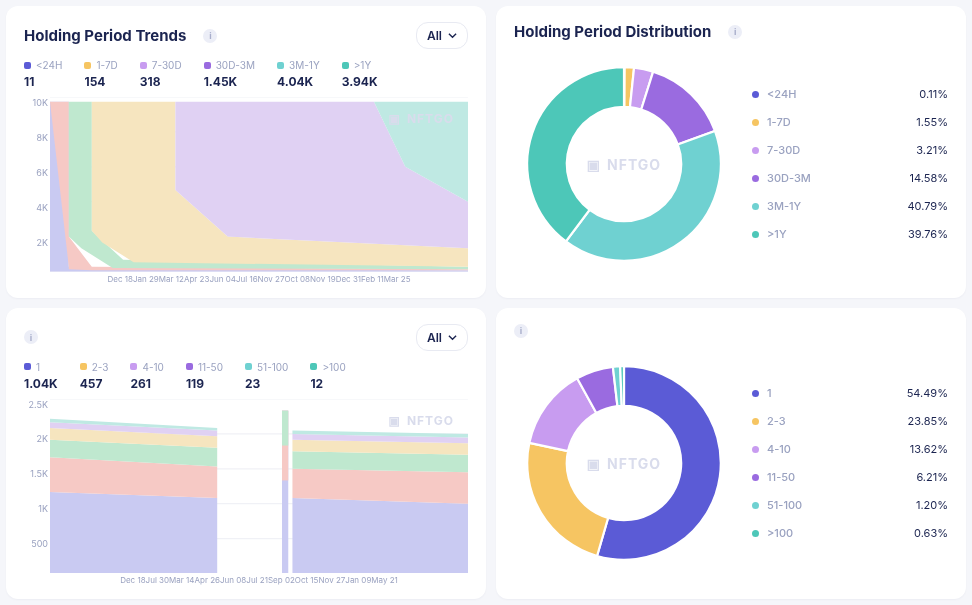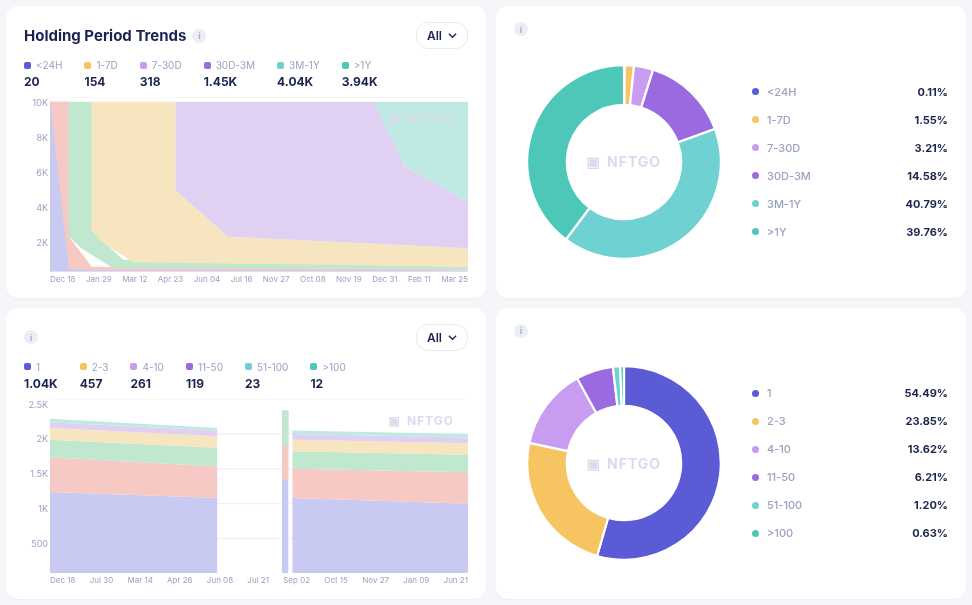--- a/index.html
+++ b/index.html
@@ -8,43 +8,43 @@
     --text:#1b2450;
     --muted:#9aa2c0;
     --grid:#f0f1f6;
     --border:#e8eaf2;
   }
   *{box-sizing:border-box;font-family:Inter,-apple-system,BlinkMacSystemFont,"Segoe UI",Roboto,sans-serif;}
   html,body{margin:0;padding:0;background:var(--bg);}
   .page{width:972px;height:605px;padding:6px;display:grid;grid-template-columns:480px 1fr;grid-template-rows:1fr 1fr;gap:10px;}
   .card{background:var(--card);border-radius:12px;padding:16px 18px 10px;position:relative;box-shadow:0 1px 2px rgba(20,30,70,.04);display:flex;flex-direction:column;}
   .hdr{display:flex;align-items:center;justify-content:space-between;margin-bottom:6px;}
-  .title{font-size:15px;font-weight:700;color:var(--text);display:flex;align-items:center;gap:6px;}
+  .title{font-size:15px;font-weight:700;color:var(--text);display:flex;align-items:center;gap:17px;}
   .info-dot{width:14px;height:14px;border-radius:50%;background:#eceef7;display:inline-flex;align-items:center;justify-content:center;font-size:9px;color:#a8aecb;font-weight:700;}
   .dd{border:1px solid var(--border);border-radius:12px;padding:5px 10px;font-size:12px;color:var(--text);font-weight:600;display:flex;align-items:center;gap:6px;cursor:pointer;background:#fff;}
   .dd svg{width:9px;height:9px;}
   .legend{display:flex;gap:22px;margin:4px 0 8px;flex-wrap:wrap;}
   .li{display:flex;flex-direction:column;gap:3px;}
   .li .lab{font-size:10px;color:var(--muted);display:flex;align-items:center;gap:5px;}
   .sw{width:7px;height:7px;border-radius:2px;display:inline-block;}
   .li .val{font-size:12px;font-weight:700;color:var(--text);}
   .plot{flex:1;position:relative;}
   .wm{position:absolute;inset:0;display:flex;align-items:center;justify-content:center;gap:6px;color:#d9dcec;font-size:14px;font-weight:700;letter-spacing:1px;pointer-events:none;}
   .wm-trend{justify-content:flex-end;align-items:flex-start;padding:14px 14px 0 0;font-size:12px;}
   .axis-y{position:absolute;left:0;top:0;bottom:16px;width:24px;display:flex;flex-direction:column;justify-content:space-between;font-size:9px;color:var(--muted);text-align:right;}
-  .axis-x{position:absolute;left:26px;right:0;bottom:0;height:14px;display:flex;justify-content:space-between;font-size:8px;color:var(--muted);}
+  .axis-x{position:absolute;left:26px;right:0;bottom:0;height:14px;display:flex;justify-content:center;font-size:8px;color:var(--muted);}
   .plot-area{position:absolute;left:26px;right:0;top:0;bottom:16px;}
   .plot-area .grid line{stroke:var(--grid);stroke-width:1;}
   .donut-wrap{display:flex;align-items:center;gap:18px;flex:1;}
   .donut{width:220px;height:220px;position:relative;flex-shrink:0;}
   .dlegend{flex:1;display:flex;flex-direction:column;gap:14px;}
   .dli{display:flex;align-items:center;justify-content:space-between;font-size:11px;}
   .dli .l{display:flex;align-items:center;gap:8px;color:var(--muted);font-weight:500;}
   .dli .sw{width:7px;height:7px;border-radius:50%;}
-  .dli .v{font-weight:700;color:var(--text);}
+  .dli .v{font-weight:400;color:var(--text);}
 </style>
 </head>
 <body>
 
 <div class="page">
 
   <div class="card">
     <div class="hdr">
       <div class="title">
         <span>Holding Period Trends</span>
@@ -56,21 +56,21 @@
             <path d="M1 3l4 4 4-4" fill="none" stroke="#1b2450" stroke-width="1.5"></path>
           </svg>
       </div>
     </div>
     <div class="legend" id="legend-pt">
         <div class="li">
           <span class="lab">
             <span class="sw" style="background:#5b5bd6"></span>
             <span>&lt;24H</span>
           </span>
-          <span class="val">20</span>
+          <span class="val">11</span>
         </div>
         <div class="li">
           <span class="lab">
             <span class="sw" style="background:#f6c562"></span>
             <span>1-7D</span>
           </span>
           <span class="val">154</span>
         </div>
         <div class="li">
           <span class="lab">
@@ -142,20 +142,21 @@
           <span>Nov 19</span>
           <span>Dec 31</span>
           <span>Feb 11</span>
           <span>Mar 25</span>
         </div>
     </div>
   </div>
 
   <div class="card">
     <div class="title">
+      <span>Holding Period Distribution</span>
       <span class="info-dot">i</span>
     </div>
     <div class="donut-wrap">
       <div class="donut">
         <svg viewBox="0 0 100 100" width="100%" height="100%" id="donut-pd">
             <path d="M50,6 A44,44 0 0 1 50.30410374773783,6.001050911293213 L50.17969766911781,24.0006209930369 A26,26 0 0 0 50,24 Z" fill="#5b5bd6" stroke="#fff" stroke-width="1"></path>
             <path d="M50.30410374773783,6.001050911293213 A44,44 0 0 1 54.580922269096654,6.239113912484655 L52.70690861355712,24.14129458465002 A26,26 0 0 0 50.17969766911781,24.0006209930369 Z" fill="#f6c562" stroke="#fff" stroke-width="1"></path>
             <path d="M54.580922269096654,6.239113912484655 A44,44 0 0 1 63.25448997869884,8.043850326745044 L57.83219862377659,25.207729738531164 A26,26 0 0 0 52.70690861355712,24.14129458465002 Z" fill="#c89cf0" stroke="#fff" stroke-width="1"></path>
             <path d="M63.25448997869884,8.043850326745044 A44,44 0 0 1 91.35172584779806,34.96554725277473 L74.43511072824431,41.11600519482143 A26,26 0 0 0 57.83219862377659,25.207729738531164 Z" fill="#9a6be0" stroke="#fff" stroke-width="1"></path>
             <path d="M91.35172584779806,34.96554725277473 A44,44 0 0 1 23.603623393352123,85.20271725364411 L34.40214109607171,70.80160564988061 A26,26 0 0 0 74.43511072824431,41.11600519482143 Z" fill="#6fd1d1" stroke="#fff" stroke-width="1"></path>
@@ -294,21 +295,21 @@
           <span>Dec 18</span>
           <span>Jul 30</span>
           <span>Mar 14</span>
           <span>Apr 26</span>
           <span>Jun 08</span>
           <span>Jul 21</span>
           <span>Sep 02</span>
           <span>Oct 15</span>
           <span>Nov 27</span>
           <span>Jan 09</span>
-          <span>Jun 21</span>
+          <span>May 21</span>
         </div>
     </div>
   </div>
 
   <div class="card">
     <div class="title">
       <span class="info-dot">i</span>
     </div>
     <div class="donut-wrap">
       <div class="donut">

